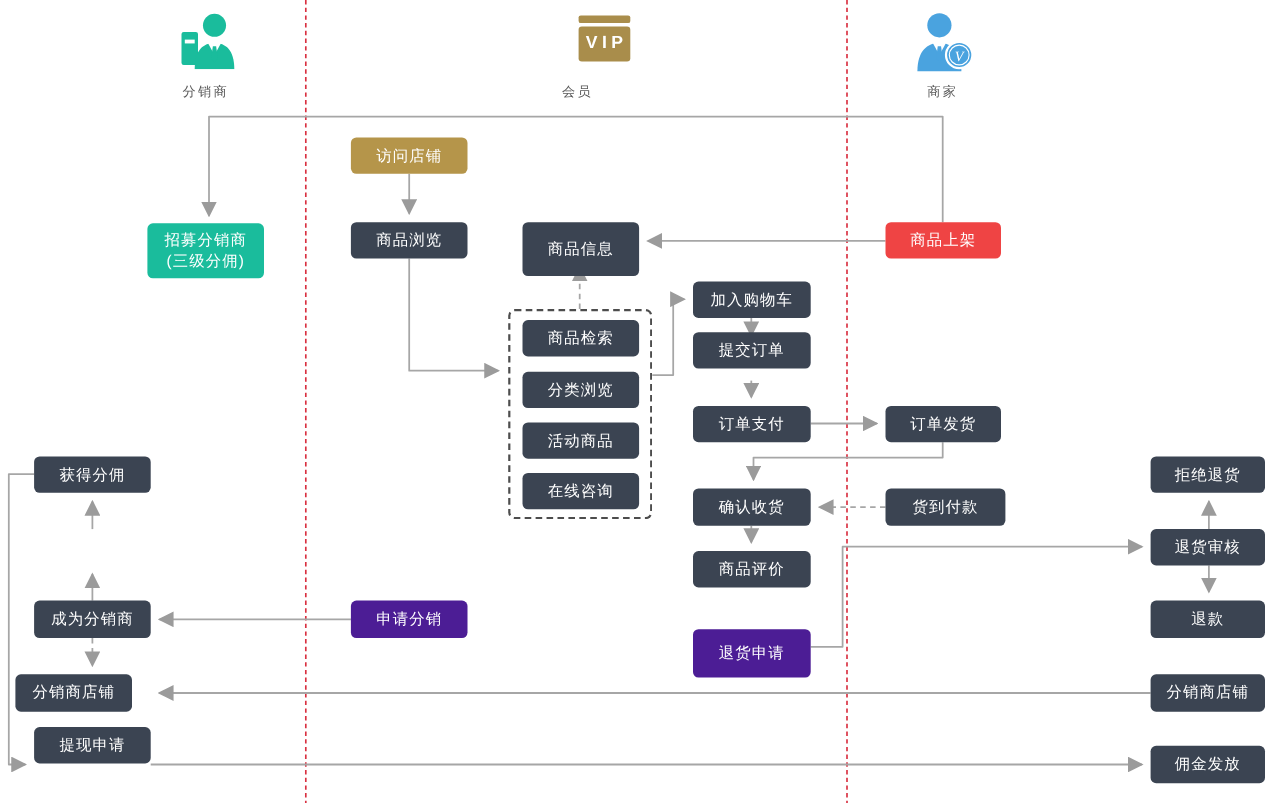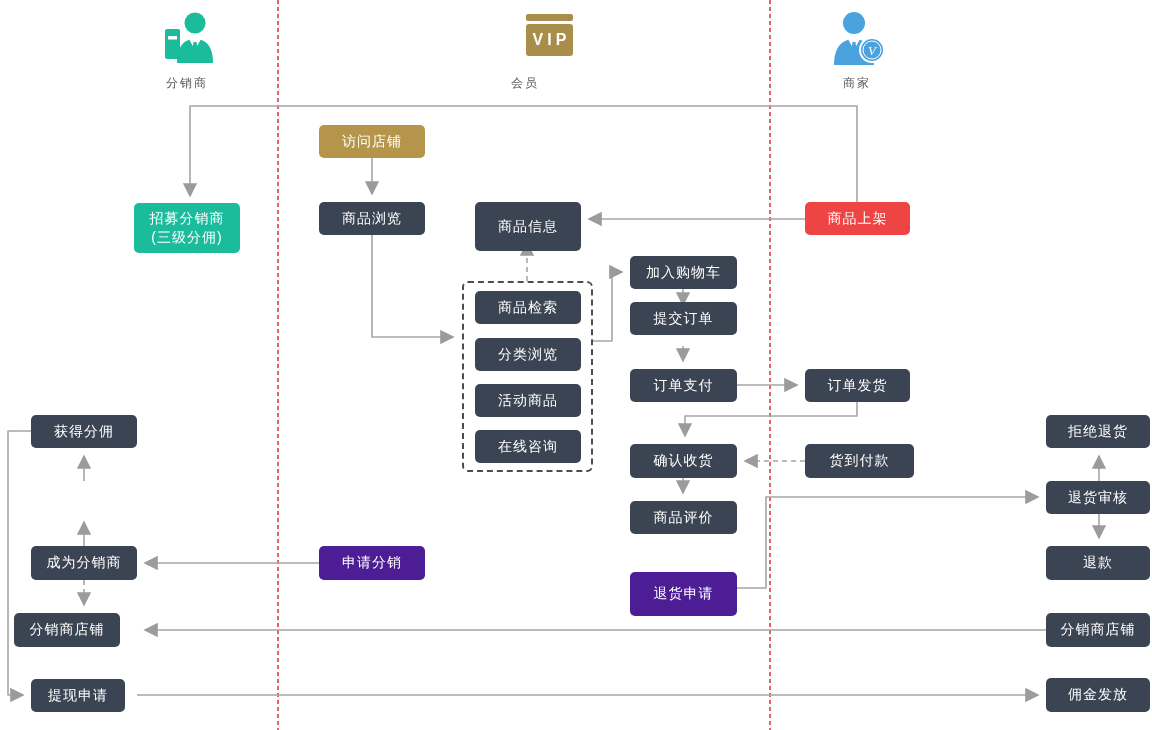--- a/index.html
+++ b/index.html
@@ -103,21 +103,21 @@
   </svg>
   <div class="lane-label" style="left:812px;top:75px">商家</div>
 
   <div class="node green multi" style="left:134px;top:203px;width:106px;height:50px">
     <span>招募分销商</span>
     <span>(三级分佣)</span>
   </div>
   <div class="node" style="left:31px;top:415px;width:106px;height:33px">获得分佣</div>
   <div class="node" style="left:31px;top:546px;width:106px;height:34px">成为分销商</div>
   <div class="node" style="left:14px;top:613px;width:106px;height:34px">分销商店铺</div>
-  <div class="node" style="left:31px;top:679px;width:94px;height:33px">提现申请</div>
+  <div class="node" style="left:31px;top:661px;width:106px;height:33px">提现申请</div>
 
   <div class="node gold" style="left:319px;top:125px;width:106px;height:33px">访问店铺</div>
   <div class="node" style="left:319px;top:202px;width:106px;height:33px">商品浏览</div>
   <div class="node" style="left:475px;top:202px;width:106px;height:49px">商品信息</div>
 
   <div class="group-dashed" style="left:462px;top:281px;width:131px;height:191px"></div>
   <div class="node" style="left:475px;top:291px;width:106px;height:33px">商品检索</div>
   <div class="node" style="left:475px;top:338px;width:106px;height:33px">分类浏览</div>
   <div class="node" style="left:475px;top:384px;width:106px;height:33px">活动商品</div>
   <div class="node" style="left:475px;top:430px;width:106px;height:33px">在线咨询</div>

